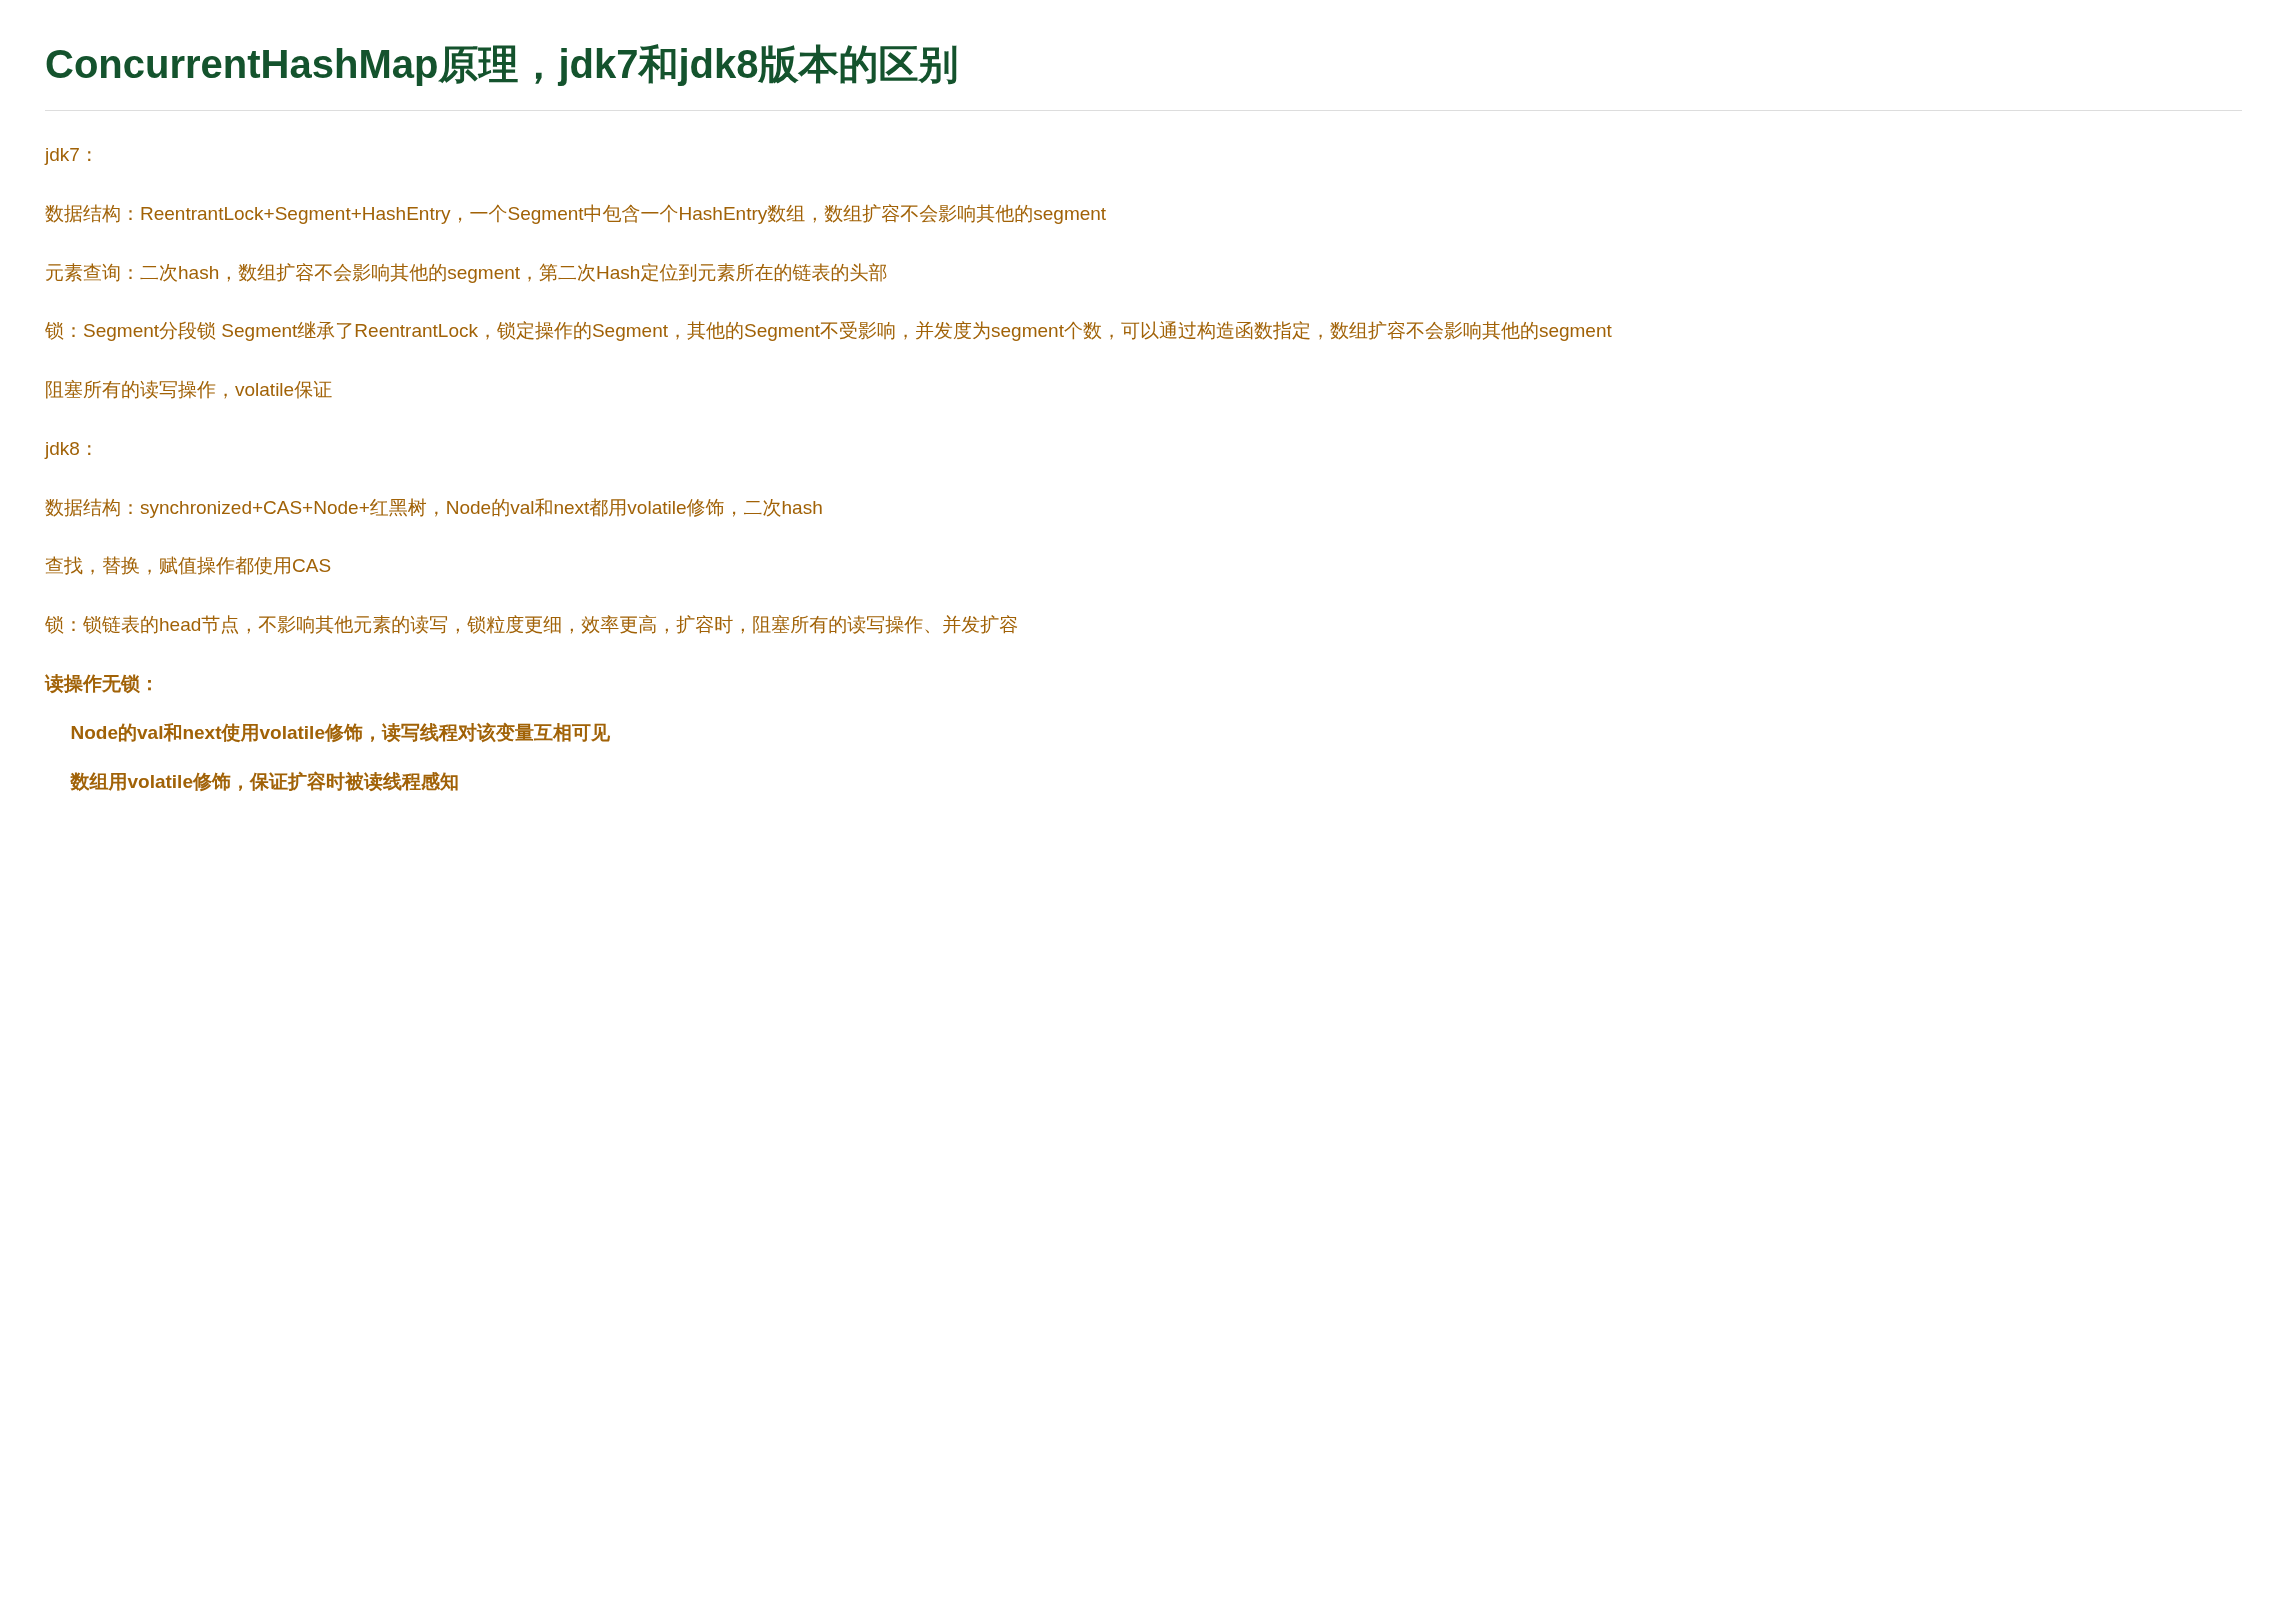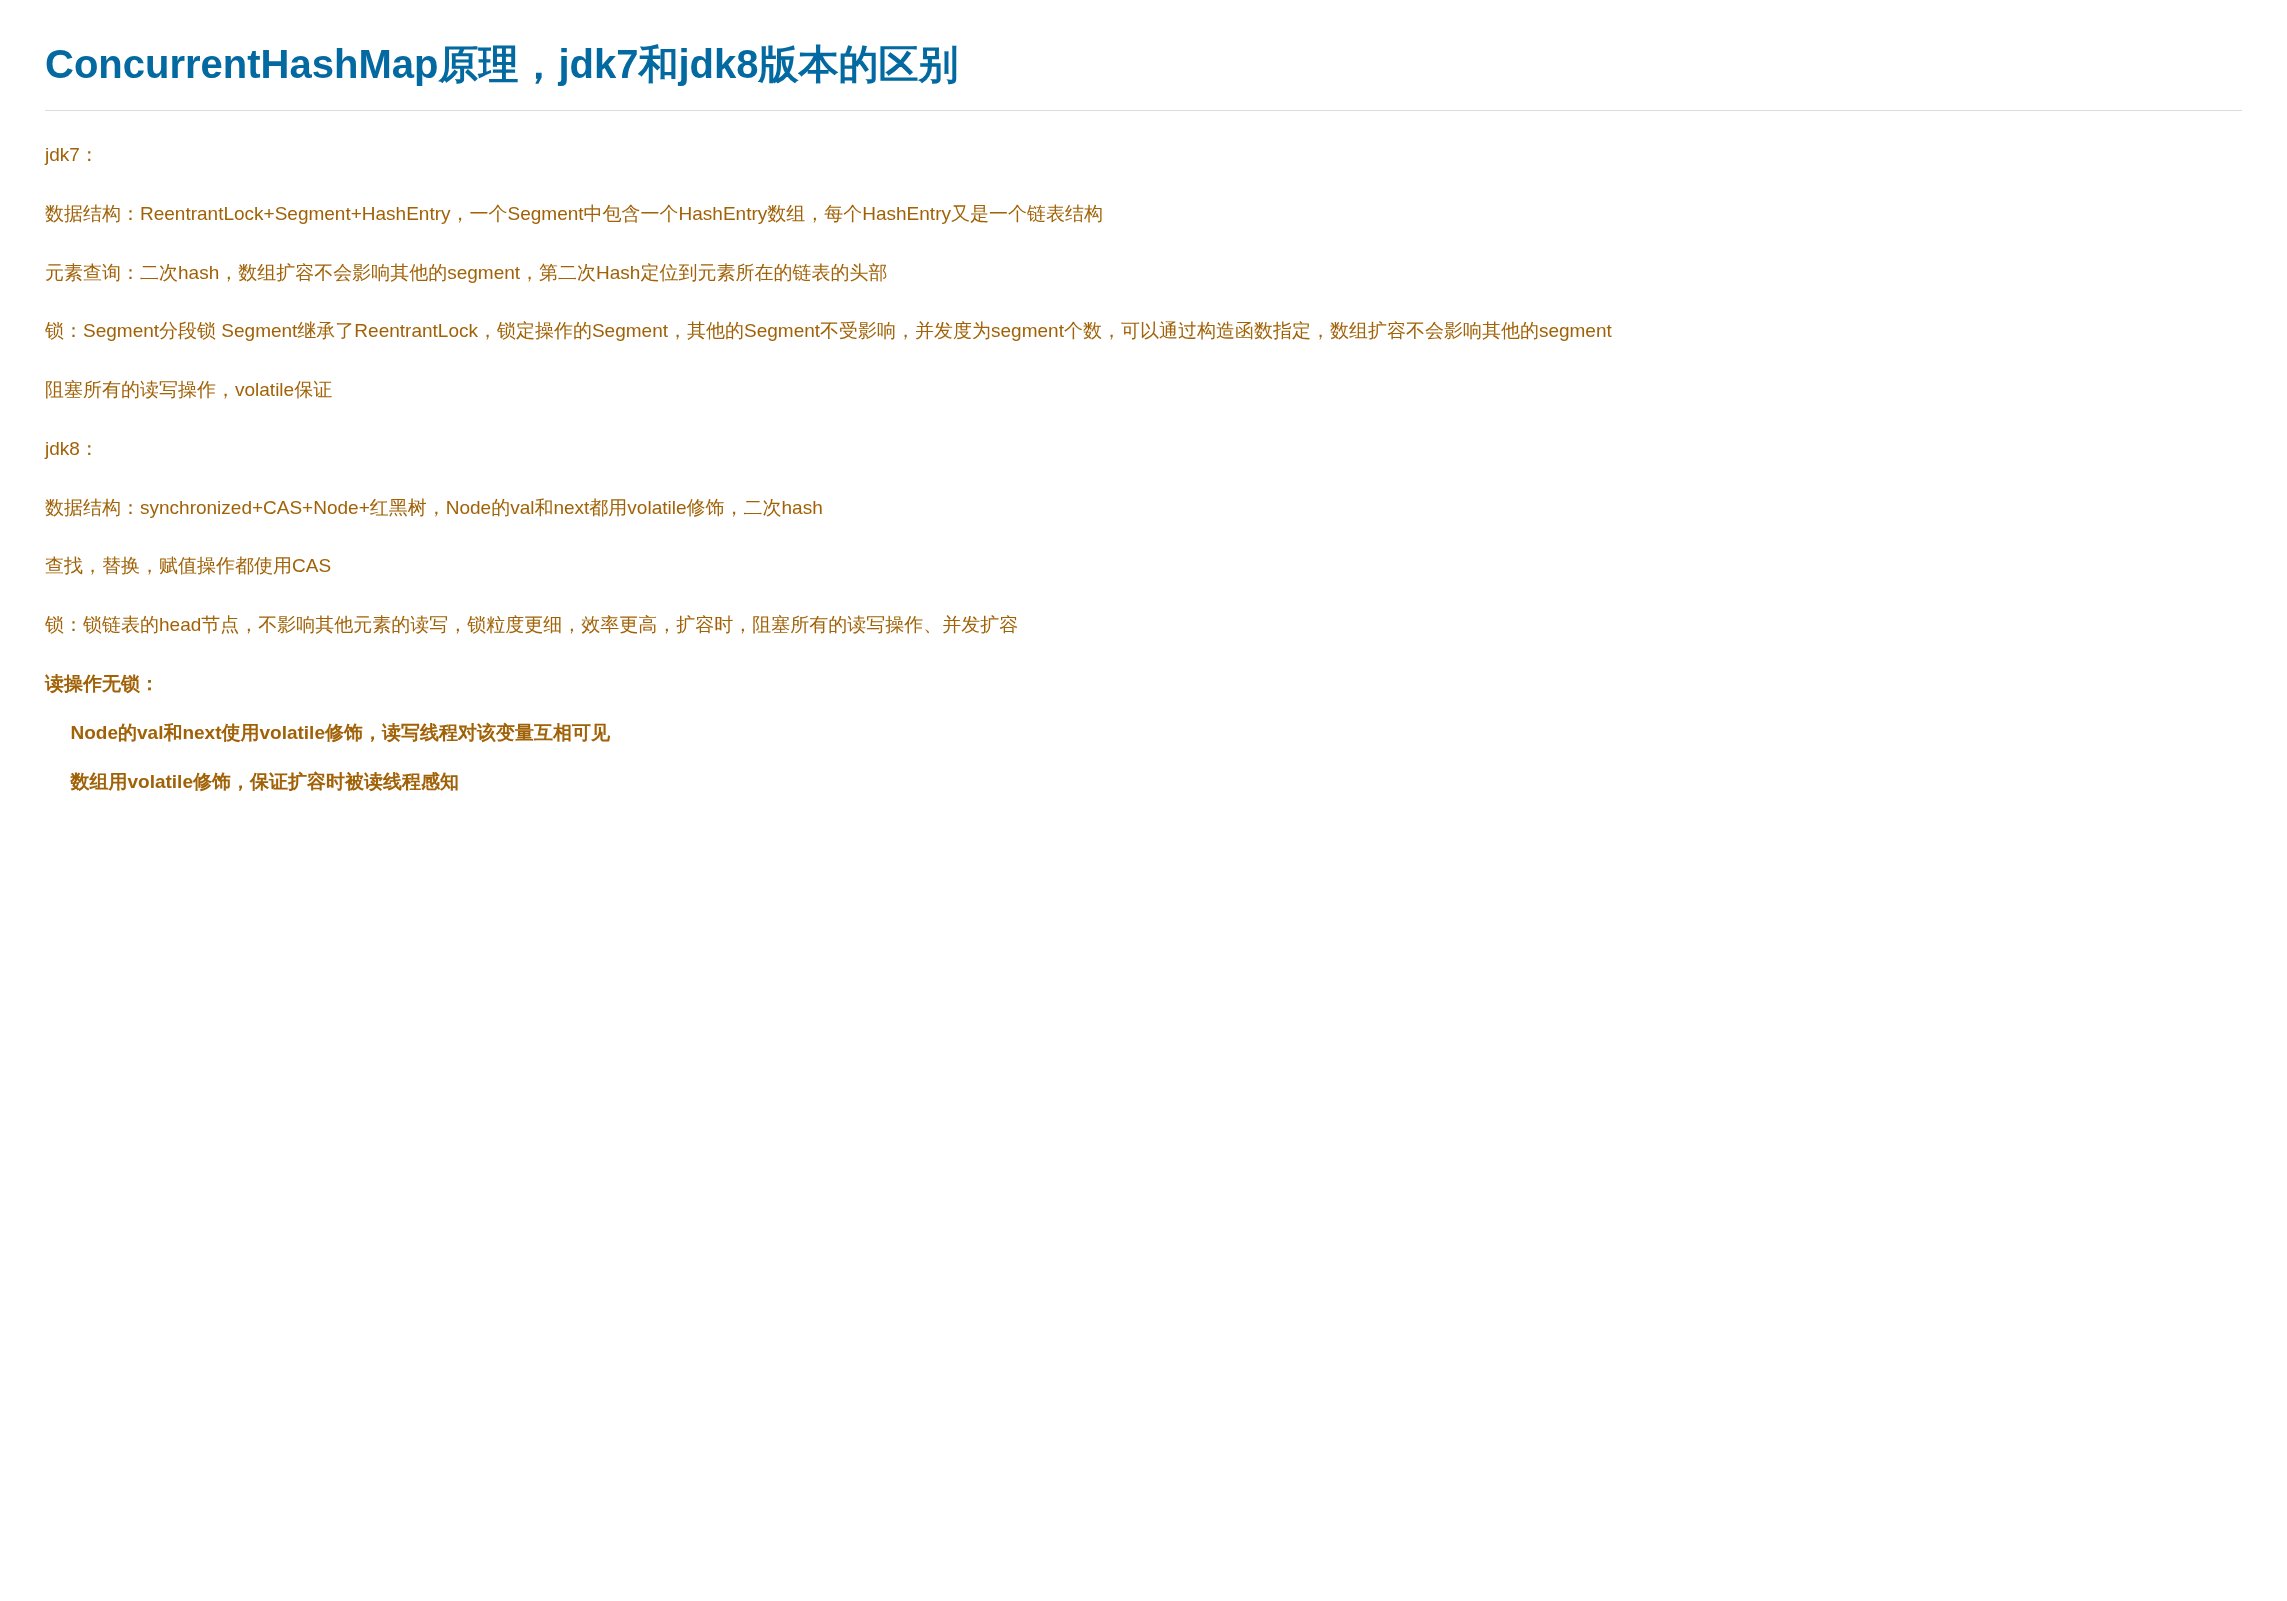--- a/index.html
+++ b/index.html
@@ -10,21 +10,21 @@
     body {
       font-family: -apple-system, BlinkMacSystemFont, "Segoe UI", "PingFang SC", "Microsoft YaHei", "Hiragino Sans GB", sans-serif;
       background-color: #ffffff;
       color: #333333;
       padding: 36px 45px;
       line-height: 1.7;
     }
     .title {
       font-size: 40px;
       font-weight: 700;
-      color: #0369a1;
+      color: #14532d;
       margin-bottom: 18px;
       line-height: 1.4;
     }
     .divider {
       border: none;
       border-top: 0.9px solid #dddddd;
       margin-bottom: 27px;
     }
     .paragraph {
       font-size: 19px;
@@ -44,21 +44,21 @@
   </style>
 </head>
 <body>
 
 <h1 class="title">ConcurrentHashMap原理，jdk7和jdk8版本的区别</h1>
 
 <hr class="divider">
 
 <p class="paragraph">jdk7：</p>
 
-<p class="paragraph">数据结构：ReentrantLock+Segment+HashEntry，一个Segment中包含一个HashEntry数组，每个HashEntry又是一个链表结构</p>
+<p class="paragraph">数据结构：ReentrantLock+Segment+HashEntry，一个Segment中包含一个HashEntry数组，数组扩容不会影响其他的segment</p>
 
 <p class="paragraph">元素查询：二次hash，数组扩容不会影响其他的segment，第二次Hash定位到元素所在的链表的头部</p>
 
 <p class="paragraph">锁：Segment分段锁 Segment继承了ReentrantLock，锁定操作的Segment，其他的Segment不受影响，并发度为segment个数，可以通过构造函数指定，数组扩容不会影响其他的segment</p>
 
 <p class="paragraph">阻塞所有的读写操作，volatile保证</p>
 
 <p class="paragraph">jdk8：</p>
 
 <p class="paragraph">数据结构：synchronized+CAS+Node+红黑树，Node的val和next都用volatile修饰，二次hash</p>

